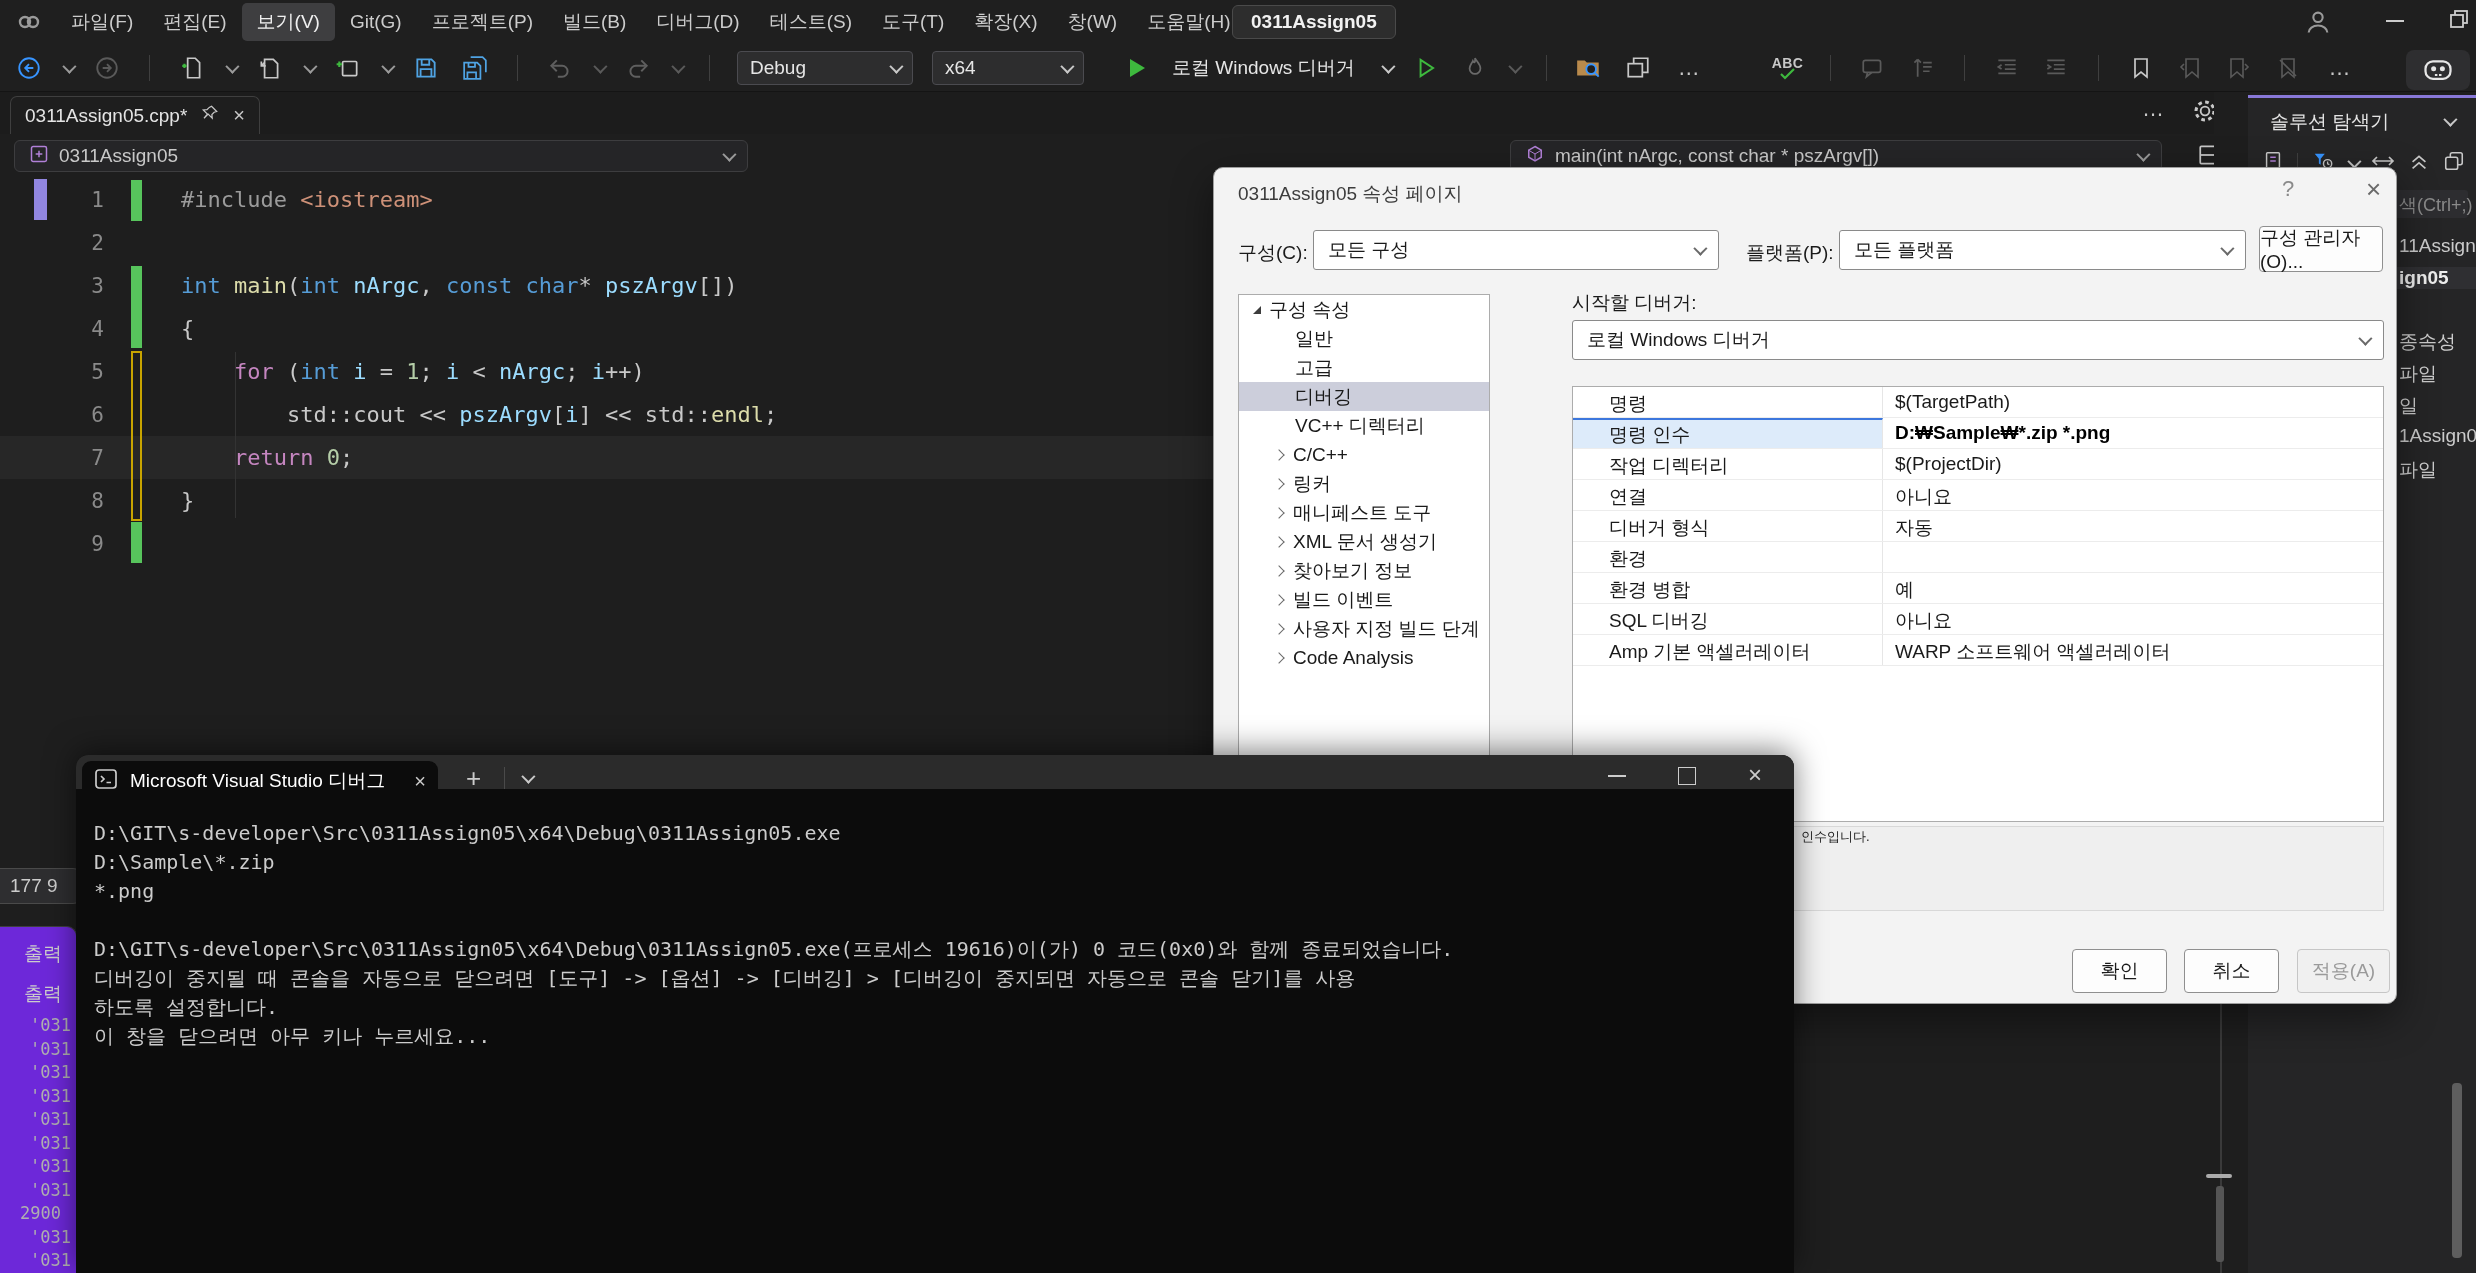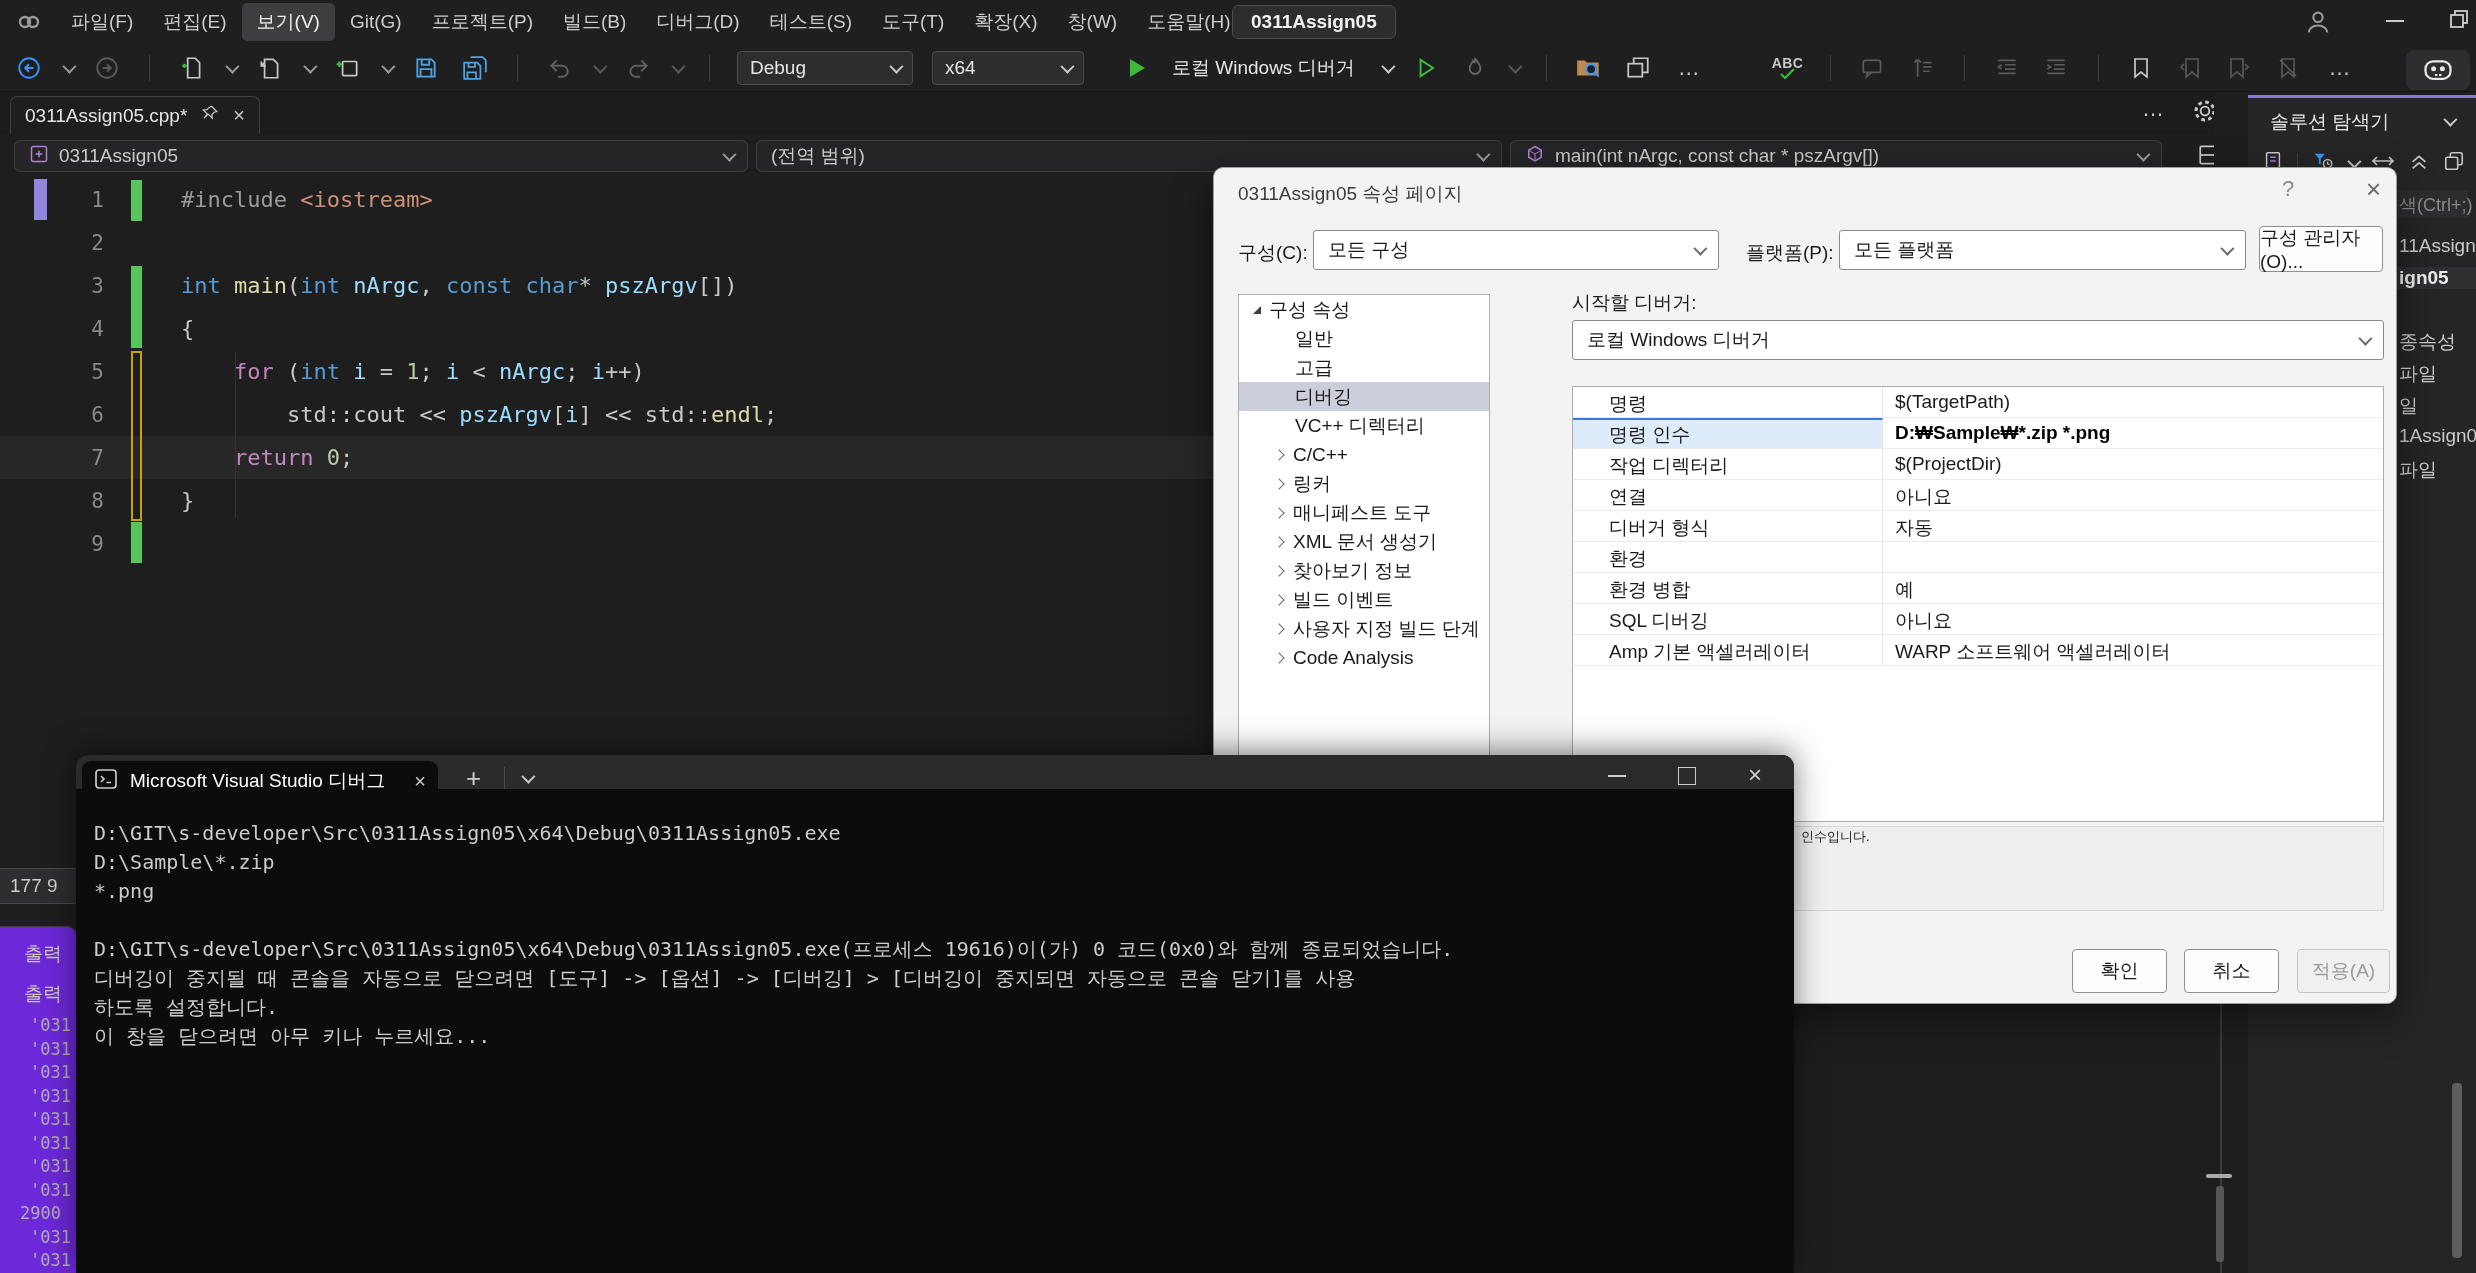--- a/index.html
+++ b/index.html
@@ -379,24 +379,20 @@
     <div class="nav-combo" style="left:14px;width:734px;">
       <span>
         <svg width="20" height="20" viewBox="0 0 24 24">
             <rect x="3" y="3" width="18" height="18" rx="2" fill="none" stroke="#B180D7" stroke-width="1.8"></rect>
             <path d="M12 8v8M8 12h8" stroke="#B180D7" stroke-width="1.8"></path>
           </svg>
       </span>
       <span>0311Assign05</span>
       <span class="chev"></span>
     </div>
-    <div class="nav-combo" style="left:756px;width:746px;">
-      <span>(전역 범위)</span>
-      <span class="chev"></span>
-    </div>
     <div class="nav-combo" style="left:1510px;width:652px;">
       <span>
         <svg width="20" height="20" viewBox="0 0 24 24">
             <path d="M12 3l7.5 4.3v8.6L12 20.3 4.5 15.9V7.3z" fill="none" stroke="#B180D7" stroke-width="1.8"></path>
             <path d="M12 12v8M12 12l7.5-4.5M12 12 4.5 7.5" stroke="#B180D7" stroke-width="1.2"></path>
           </svg>
       </span>
       <span>main(int nArgc, const char * pszArgv[])</span>
       <span class="chev"></span>
     </div>

